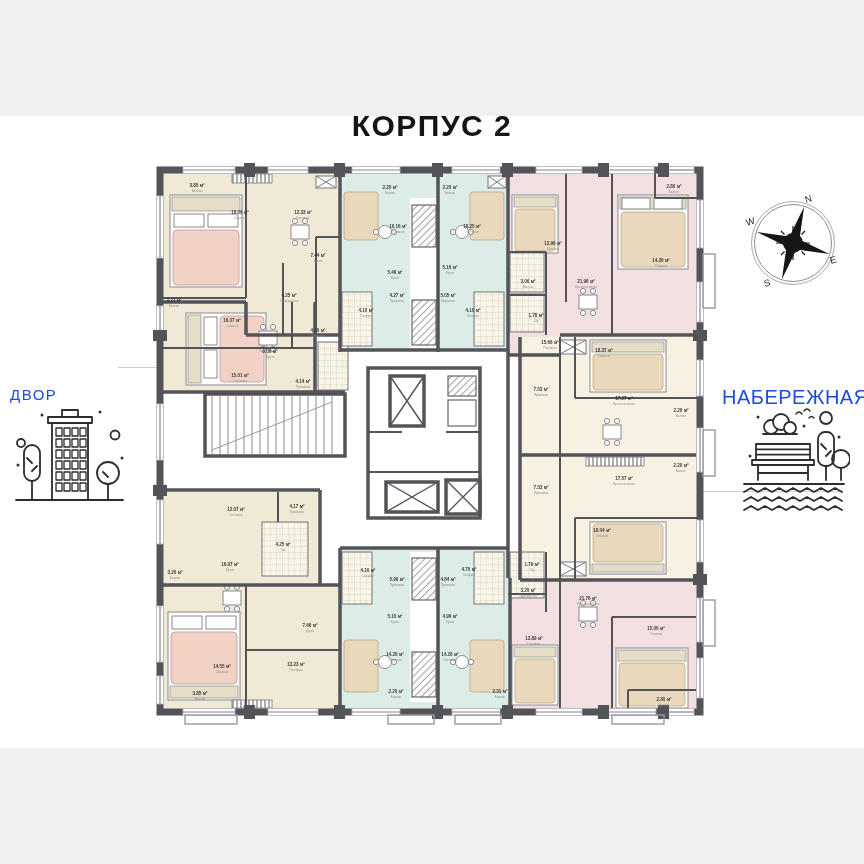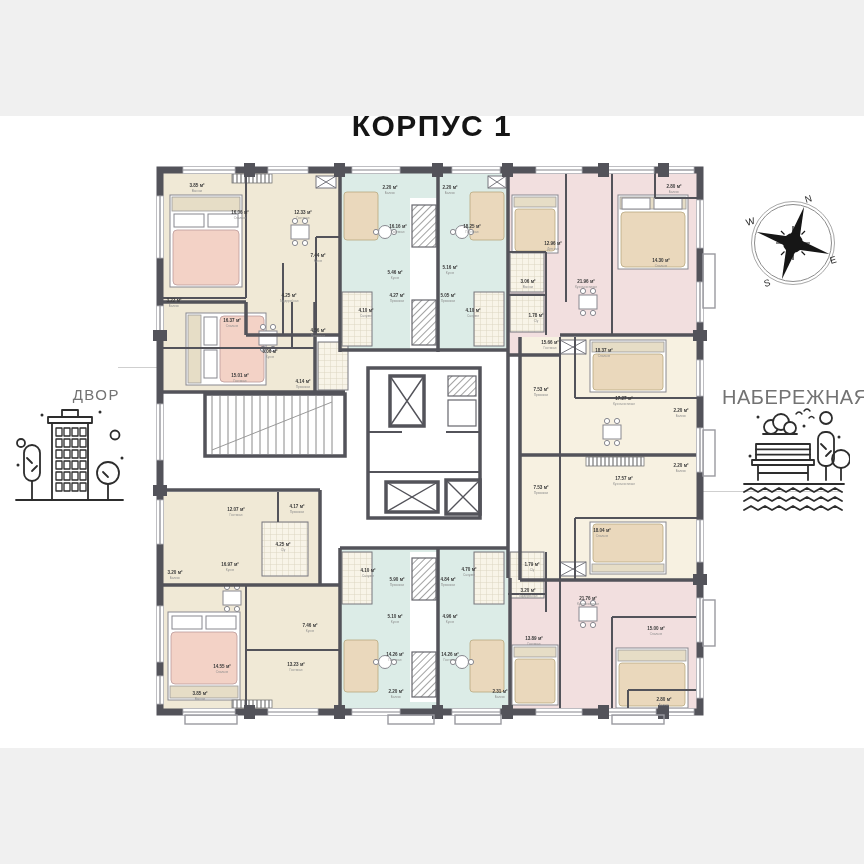--- a/index.html
+++ b/index.html
@@ -3,21 +3,21 @@
 <meta charset="utf-8">
 <style>
   html,body{margin:0;padding:0}
   body{width:864px;height:864px;position:relative;background:#fff;overflow:hidden;
        font-family:"Liberation Sans",sans-serif;}
   .band{position:absolute;left:0;width:864px;height:116px;background:var(--band,#f0f0f0)}
   .band.top{top:0}
   .band.bottom{top:748px}
   .title{position:absolute;top:109px;left:0;width:864px;text-align:center;
          font-size:30px;font-weight:bold;letter-spacing:1.5px;color:#151515}
-  .side-label{position:absolute;text-align:right;font-size:15px;letter-spacing:1.5px;color:#737373}
+  .side-label{position:absolute;text-align:left;font-size:15px;letter-spacing:1.5px;color:#1d4ed8}
   .side-label.left{left:10px;top:386px;width:110px}
   .side-label.right{left:722px;top:386px;width:138px;letter-spacing:0.5px;font-size:20px}
   .icon-box{position:absolute}
   .refline{position:absolute;height:0;border-top:1px solid #cfcfcf}
   svg{display:block}
   
   .z-beige{fill:var(--beige,#f0e9d6)}
   .z-mint{fill:var(--mint,#dcece7)}
   .z-pink{fill:var(--pink,#f2dfdf)}
   .z-cream{fill:var(--cream,#f7f1e1)}
@@ -36,21 +36,21 @@
   .cl{font-size:9.5px;fill:#2a2a2a;font-family:"Liberation Sans",sans-serif}
   .line-icon{fill:none;stroke:#2d2d2d;stroke-width:1.8;stroke-linecap:round;stroke-linejoin:round}
   .dot{fill:#2d2d2d;stroke:none}
 </style>
 </head>
 <body>
 
 <div class="band top"></div>
 <div class="band bottom"></div>
 
-<div class="title">КОРПУС 1</div>
+<div class="title">КОРПУС 2</div>
 
 <div class="side-label left">ДВОР</div>
 <div class="side-label right">НАБЕРЕЖНАЯ</div>
 
 <div class="refline" style="left:118px;top:367px;width:40px"></div>
 <div class="refline" style="left:703px;top:491px;width:140px"></div>
 
 <div class="icon-box" style="left:12px;top:403px">
 <svg width="115" height="100" viewBox="0 0 115 100">
   <g class="line-icon">

